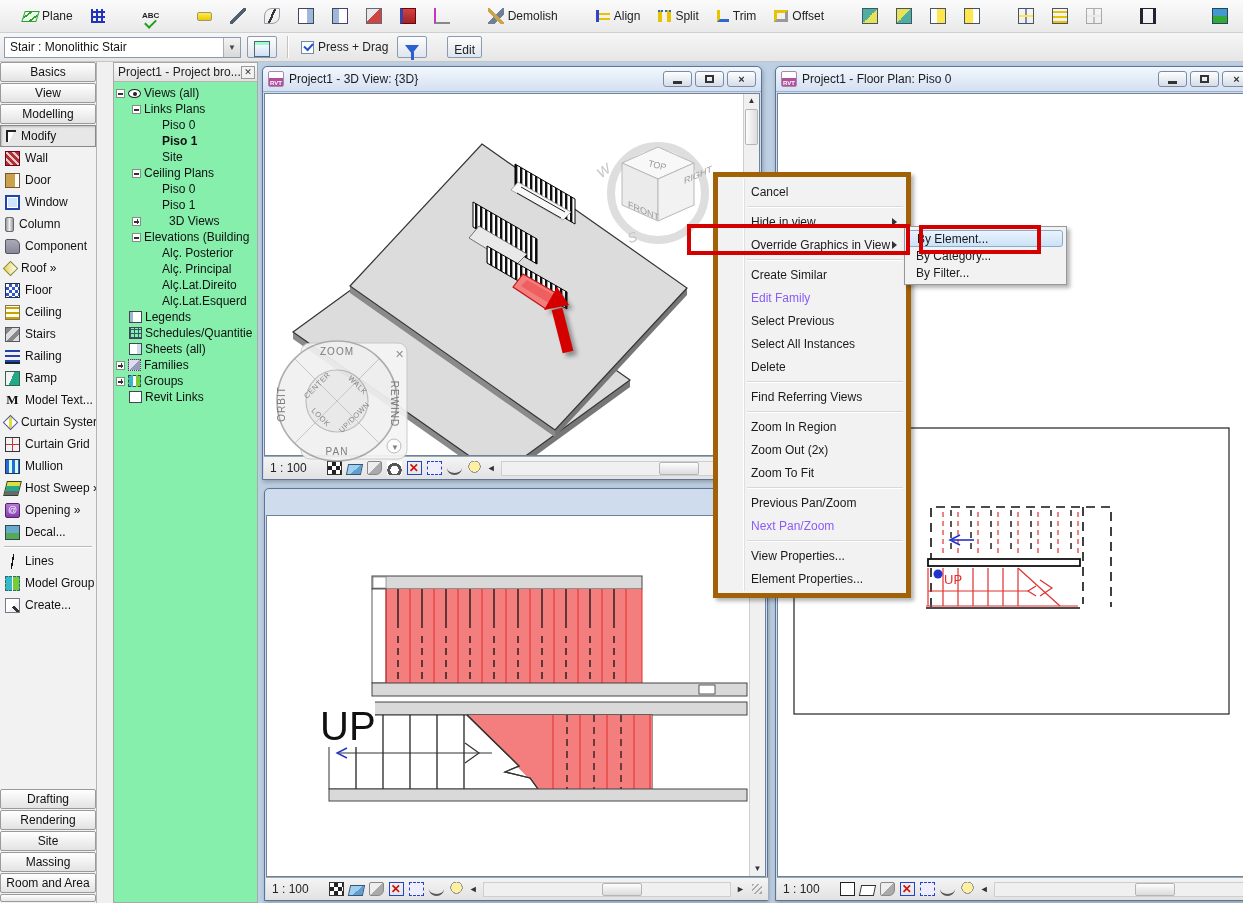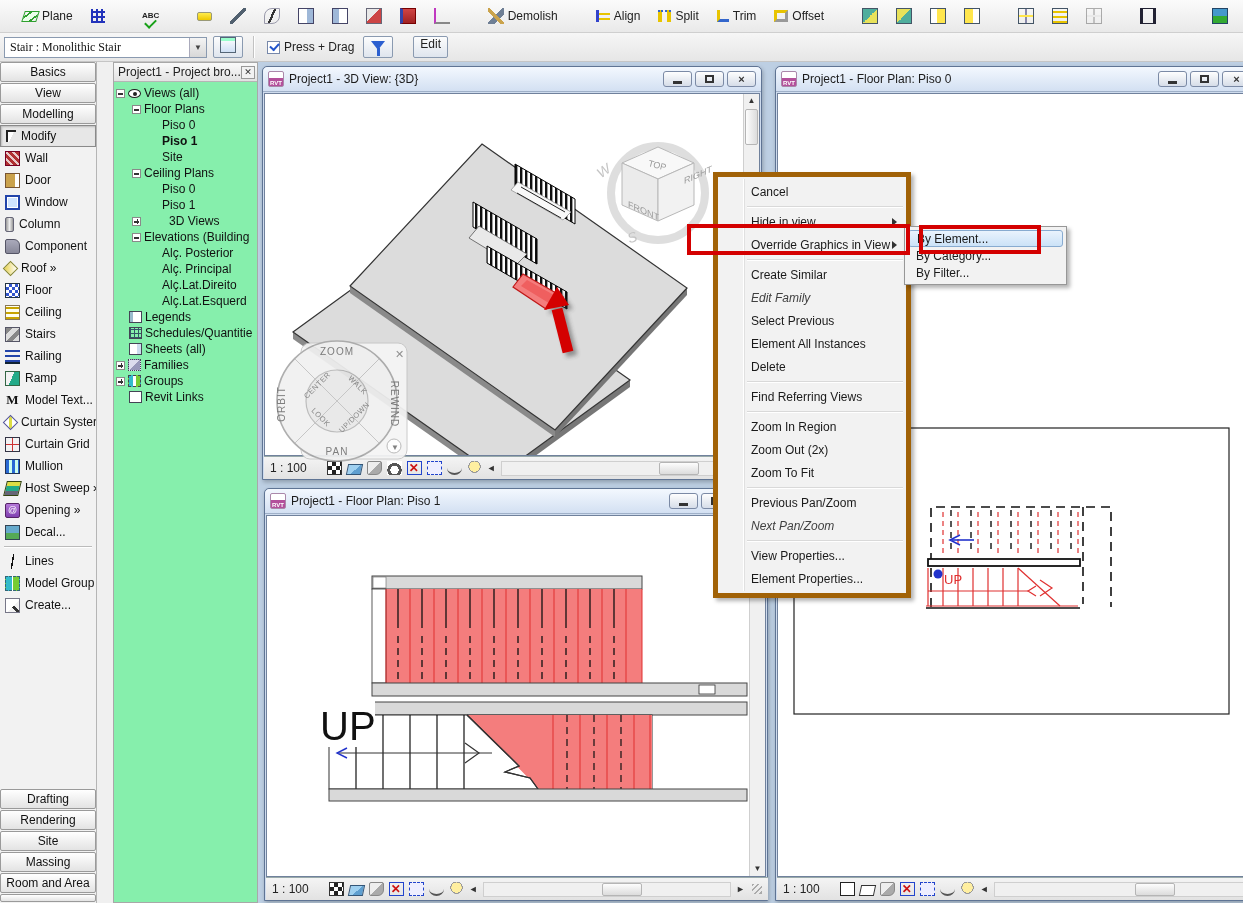--- a/index.html
+++ b/index.html
@@ -52,21 +52,21 @@
   .i-macro { background:radial-gradient(circle at 50% 50%, #eee 30%, #8899aa 31% 60%, #eee 61%); border:1px solid #778; border-radius:3px; }
   .i-props { border:1px solid #567; background:linear-gradient(#fff,#cfe0f5); box-shadow:inset 0 3px 0 #9fc; }
   .i-funnel { width:0; height:0; border-left:7px solid transparent; border-right:7px solid transparent; border-top:9px solid #2b5fd0; position:relative; }
   .i-funnel::after { content:""; position:absolute; left:-1.5px; top:-2px; width:3px; height:8px; background:#2b5fd0; }
 
   .combo { display:flex; align-items:center; border:1px solid #8a9ab0; background:#fff; height:21px; }
   .combo .val { flex:1; padding:0 5px; font-size:12px; color:#111; overflow:hidden; white-space:nowrap; }
   .combo .dd { width:17px; height:100%; border-left:1px solid #aab; background:linear-gradient(#f4f4f4,#d8d8d8);
      display:flex; align-items:center; justify-content:center; font-size:8px; color:#444; }
   .pushbtn { border:1px solid #8a9ab0; background:linear-gradient(#fdfdfd,#dfe5ee); height:22px; padding:0 6px;
-     display:flex; align-items:flex-start; gap:3px; border-radius:2px; }
+     display:flex; align-items:flex-end; gap:3px; border-radius:2px; }
   .checkbox { width:13px; height:13px; border:1px solid #7788aa; background:#fff; position:relative; }
   .checkbox::after { content:""; position:absolute; left:2px; top:1px; width:7px; height:4px;
      border-left:2px solid #2255cc; border-bottom:2px solid #2255cc; transform:rotate(-48deg); }
 
   
   #design-bar { position:absolute; left:0; top:62px; width:97px; height:841px;
      background:#f2f2f2; border-right:1px solid #b5b5b5; font-size:12px; color:#111; }
   .dtab { height:20px; margin:0 0 1px 0; border:1px solid #9a9a9a; border-radius:2px;
      background:linear-gradient(#ffffff,#e3e3e3); display:flex; align-items:center; justify-content:center; }
   .ditem { height:22px; display:flex; align-items:center; gap:5px; padding:0 2px 0 5px; white-space:nowrap; overflow:hidden; }
@@ -159,21 +159,21 @@
   .vthumb { position:absolute; left:1px; width:13px; height:36px; background:linear-gradient(90deg,#fdfdfd,#dcdcdc); border:1px solid #b5b5b5; border-radius:2px; }
   .grip2 { width:10px; height:10px; margin-left:2px;
      background:repeating-linear-gradient(135deg,#aaa 0 1.5px,transparent 1.5px 4px); }
 
   
   #ctxmenu { position:absolute; left:713px; top:172px; width:198px; z-index:50;
      background:#f2f2f2; border:5px solid #a16207; box-shadow:3px 3px 4px rgba(0,0,0,.3);
      padding:3px 1px; font-size:12px; color:#1a1a1a; }
   #ctxmenu::before { content:""; position:absolute; left:26px; top:2px; bottom:2px; width:1px; background:#e0e0e0; box-shadow:-1px 0 0 #fff; }
   .mi { height:23px; display:flex; align-items:center; padding:0 8px 0 32px; position:relative; white-space:nowrap; }
-  .mi.disabled { color:#404040;font-style:italic; }
+  .mi.disabled { color:#8b5cf6; }
   .mi .sub { position:absolute; right:8px; width:0; height:0; border-left:5px solid #333; border-top:4px solid transparent; border-bottom:4px solid transparent; }
   .msep { height:1px; background:#d9d9d9; margin:3px 2px 3px 28px; box-shadow:0 1px 0 #fff; }
 
   #submenu { position:absolute; left:904px; top:226px; width:163px; z-index:51;
      background:#f2f2f2; border:1px solid #979797; box-shadow:3px 3px 4px rgba(0,0,0,.3);
      padding:3px; font-size:12px; color:#1a1a1a; }
   .smi { height:17px; display:flex; align-items:center; padding:0 8px; border-radius:3px; white-space:nowrap; }
   .smi.hl { background:linear-gradient(#eaf3fd,#cbe2f7); border:1px solid #88abd0; }
 
   .redbox { position:absolute; border:4px solid #d40000; z-index:60; pointer-events:none; }
@@ -291,21 +291,21 @@
     </span>
   <span class="chev">»</span>
   <span class="tsep"></span>
   <span class="tbtn">
     <span class="ic i-macro"></span>
     <span>Mac</span>
   </span>
 </div>
 
 <div id="toolbar2">
-  <span class="combo" style="width:203px;font-family:Liberation Serif, serif;">
+  <span class="combo" style="width:237px;">
     <span class="val">Stair : Monolithic Stair</span>
     <span class="dd">▼</span>
   </span>
   <span class="pushbtn">
       <span class="ic i-props"></span>
     </span>
   <span class="tsep"></span>
   <span class="tbtn">
     <span class="checkbox"></span>
     <span>Press + Drag</span>
@@ -450,21 +450,21 @@
     <span class="bclose">✕</span>
   </div>
   <div style="padding:3px 0 0 2px;">
     <div class="trow">
         <span class="exp"></span>
         <span class="eye"></span>
         <span>Views (all)</span>
       </div>
     <div class="trow" style="padding-left:16px;">
         <span class="exp"></span>
-        <span>Floor Plans</span>
+        <span>Links Plans</span>
       </div>
     <div class="trow" style="padding-left:46px;">
         <span>Piso 0</span>
       </div>
     <div class="trow bold" style="padding-left:46px;">
         <span>Piso 1</span>
       </div>
     <div class="trow" style="padding-left:46px;">
         <span>Site</span>
       </div>
@@ -641,33 +641,20 @@
   <text x="36" y="110" font-size="14" fill="#c4c4c4" font-style="italic" transform="rotate(-20 38 106)">S</text>
   <polygon points="66,14 102,30 66,46 30,30" fill="#f8f8f8" stroke="#b8b8b8"></polygon>
   <polygon points="30,30 66,46 66,88 30,72" fill="#ebebeb" stroke="#b8b8b8"></polygon>
   <polygon points="66,46 102,30 102,72 66,88" fill="#f2f2f2" stroke="#b8b8b8"></polygon>
   <text x="56" y="34" font-size="9" fill="#9a9a9a" transform="rotate(14 60 32)">TOP</text>
   <text x="36" y="58" font-size="9" fill="#9a9a9a" transform="skewY(24)">FRONT</text>
   <text x="92" y="92" font-size="9" fill="#9a9a9a" transform="skewY(-24)">RIGHT</text>
 </svg>
 
 <div class="window" style="left:264px; top:488px; width:504px; height:413px;">
-  <div class="titlebar">
-    <span class="rvt">RVT</span>
-    <span>Project1 - Floor Plan: Piso 1</span>
-    <span class="winbtns">
-      <span class="winbtn">
-          <span class="g-min"></span>
-        </span>
-      <span class="winbtn">
-          <span class="g-max"></span>
-        </span>
-      <span class="winbtn g-close">×</span>
-    </span>
-  </div>
   <div class="wincontent" style="left:1px; top:26px; width:500px; height:362px;">
     <svg width="483" height="362" viewBox="0 0 483 362">
 
       <rect x="105" y="60" width="270" height="13" fill="#d9d9d9" stroke="#444"></rect>
       <rect x="106" y="61" width="13" height="11" fill="#fff" stroke="#666" stroke-width="0.6"></rect>
 
       <rect x="119" y="73" width="256" height="94" fill="#f47d7d"></rect>
       <rect x="105" y="73" width="14" height="94" fill="#fff" stroke="#333" stroke-width="0.8"></rect>
       <g stroke="#111" stroke-width="1.3">
         <line x1="131" y1="73" x2="131" y2="112"></line>
@@ -878,21 +865,21 @@
   <div class="mi">
       <span>Create Similar</span>
     </div>
   <div class="mi disabled">
       <span>Edit Family</span>
     </div>
   <div class="mi">
       <span>Select Previous</span>
     </div>
   <div class="mi">
-      <span>Element All Instances</span>
+      <span>Select All Instances</span>
     </div>
   <div class="mi">
       <span>Delete</span>
     </div>
   <div class="msep"></div>
   <div class="mi">
       <span>Find Referring Views</span>
     </div>
   <div class="msep"></div>
   <div class="mi">

